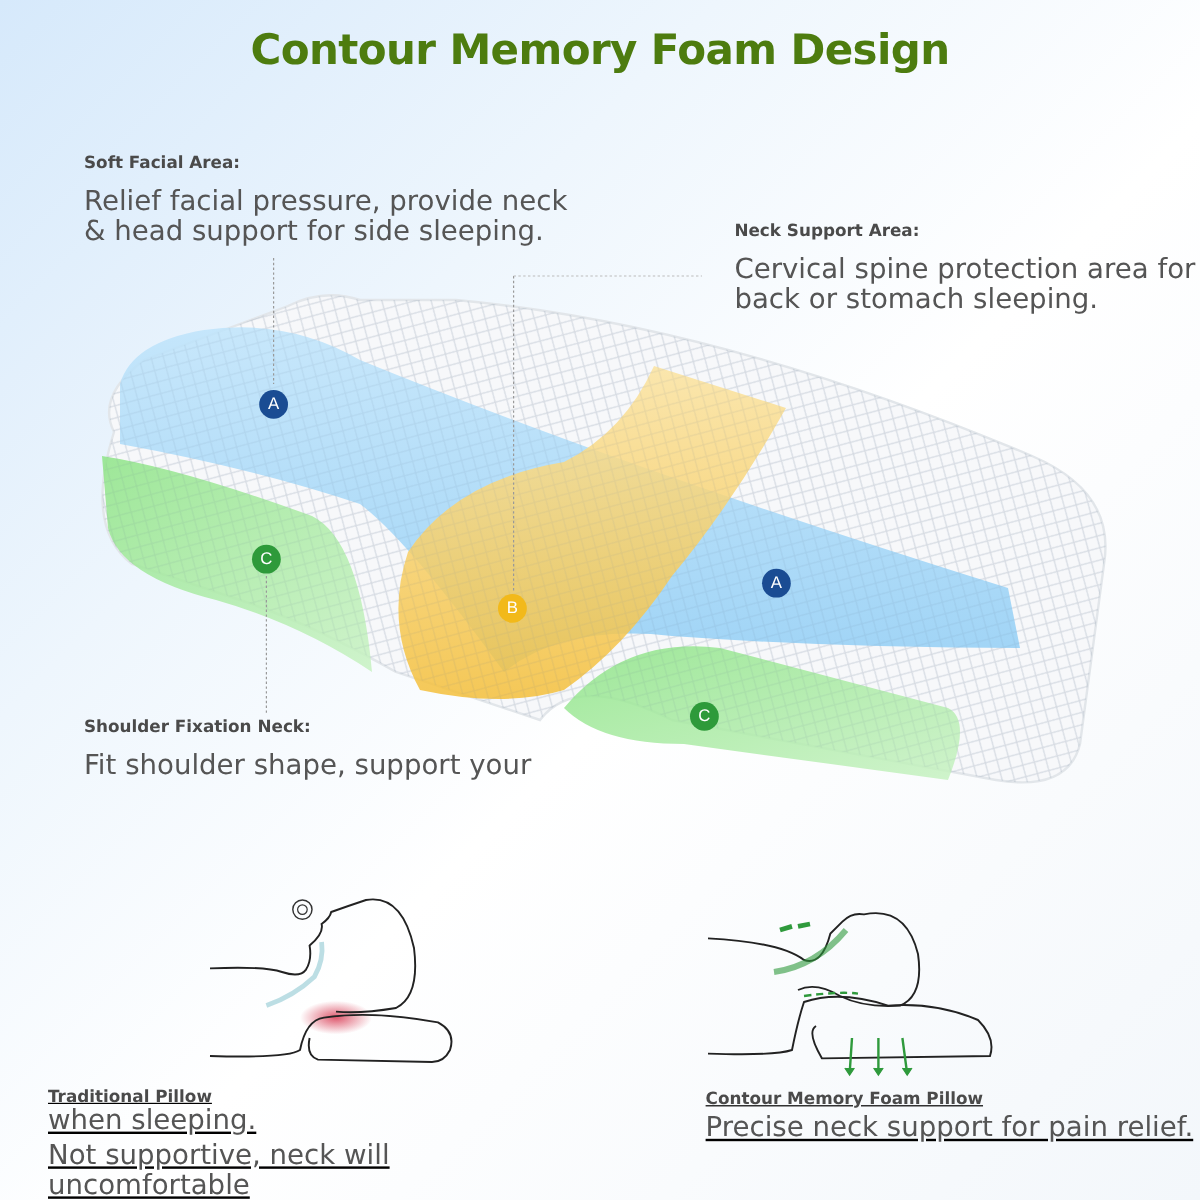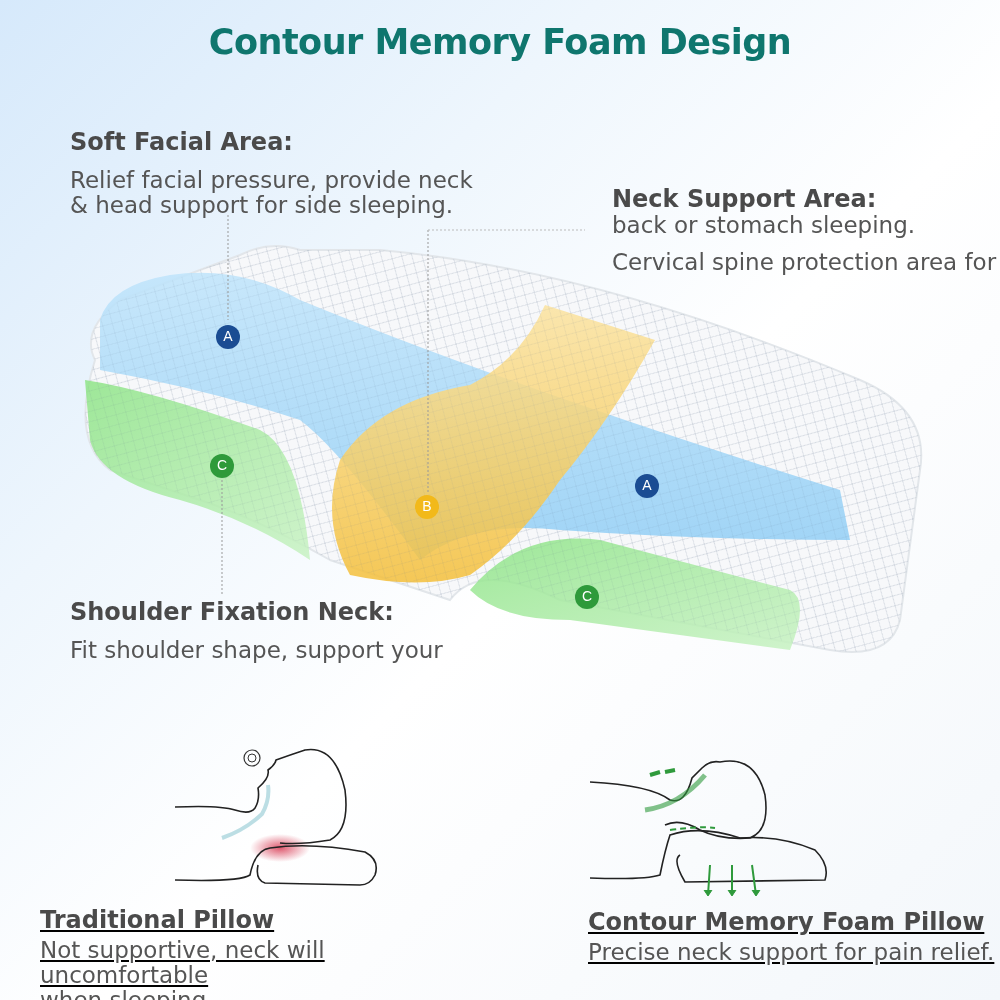--- a/index.html
+++ b/index.html
@@ -1,41 +1,41 @@
 <!DOCTYPE html>
 <html><head>
 <meta charset="utf-8">
 <style>
   html,body{margin:0;padding:0;}
   body{width:1000px;height:1000px;position:relative;overflow:hidden;
     font-family:"Liberation Sans","DejaVu Sans",sans-serif;
     background:linear-gradient(135deg,#d6e9fb 0%,#eef6fd 30%,#ffffff 55%,#f3f7fb 100%);}
   .abs{position:absolute;}
   .title{left:0;top:22px;width:1000px;text-align:center;font-family:"DejaVu Sans",sans-serif;
-    font-weight:bold;font-size:35px;color:#0f766e;letter-spacing:-0.5px;}
-  .label-head{font-family:"DejaVu Sans",sans-serif;font-weight:bold;font-size:24px;color:#4a4a4a;}
+    font-weight:bold;font-size:35px;color:#4d7c0f;letter-spacing:-0.5px;}
+  .label-head{font-family:"DejaVu Sans",sans-serif;font-weight:bold;font-size:14px;color:#4a4a4a;}
   .label-body{font-family:"DejaVu Sans",sans-serif;font-size:23px;color:#555;line-height:25px;}
   .center{text-decoration:underline;}
   svg{position:absolute;}
 </style>
 </head>
 <body>
 
 <div class="abs title">Contour Memory Foam Design</div>
 
 <div class="abs" style="left:70px;top:128px;">
   <div class="label-head">Soft Facial Area:</div>
   <div class="label-body" style="margin-top:12px;">Relief facial pressure, provide neck</div>
   <div class="label-body">&amp; head support for side sleeping.</div>
 </div>
 
 <div class="abs" style="left:612px;top:185px;">
   <div class="label-head">Neck Support Area:</div>
+  <div class="label-body" style="margin-top:12px;">Cervical spine protection area for</div>
   <div class="label-body">back or stomach sleeping.</div>
-  <div class="label-body" style="margin-top:12px;">Cervical spine protection area for</div>
 </div>
 
 <svg width="1000" height="700" viewBox="0 0 1000 700" style="left:0;top:0;">
   <defs>
     <pattern id="quilt" width="14" height="14" patternUnits="userSpaceOnUse" patternTransform="rotate(30)">
       <path d="M0 7 L7 0 L14 7 L7 14 Z" fill="none" stroke="rgba(120,140,160,0.18)" stroke-width="1"></path>
     </pattern>
     <linearGradient id="gA" x1="0" y1="0" x2="0" y2="1">
       <stop offset="0" stop-color="#bfe4fb"></stop>
         <stop offset="1" stop-color="#8fcdf5"></stop>
@@ -123,19 +123,19 @@
   <path d="M10 148 Q65 150 80 145 Q85 120 90 105 Q120 95 160 108 Q200 105 235 120 Q250 135 245 150 L105 152 Q92 130 100 125" fill="none" stroke="#222" stroke-width="1.6"></path>
   <path d="M65 80 Q100 75 125 45" fill="none" stroke="#2f9a3c" stroke-width="5" opacity="0.6"></path>
   <path d="M70 45 l10 -3 M95 40 l-10 2" stroke="#2f9a3c" stroke-width="4"></path>
   <path d="M130 135 L128 165 M152 135 L152 165 M172 135 L176 165" stroke="#2f9a3c" stroke-width="2"></path>
   <path d="M124 160 l4 6 l4 -6 M148 160 l4 6 l4 -6 M172 160 l4 6 l4 -6" fill="#2f9a3c" stroke="#2f9a3c"></path>
   <path d="M90 100 Q120 96 135 98" stroke="#2f9a3c" stroke-width="2" stroke-dasharray="6,4" fill="none"></path>
 </svg>
 
 <div class="abs center" style="left:40px;top:906px;width:450px;">
   <div class="label-head">Traditional Pillow</div>
+  <div class="label-body">when sleeping.</div>
   <div class="label-body" style="margin-top:4px;">Not supportive, neck will uncomfortable</div>
-  <div class="label-body">when sleeping.</div>
 </div>
 <div class="abs" style="left:588px;top:908px;text-decoration:underline;">
   <div class="label-head">Contour Memory Foam Pillow</div>
   <div class="label-body" style="margin-top:4px;">Precise neck support for pain relief.</div>
 </div>
 
 </body></html>

